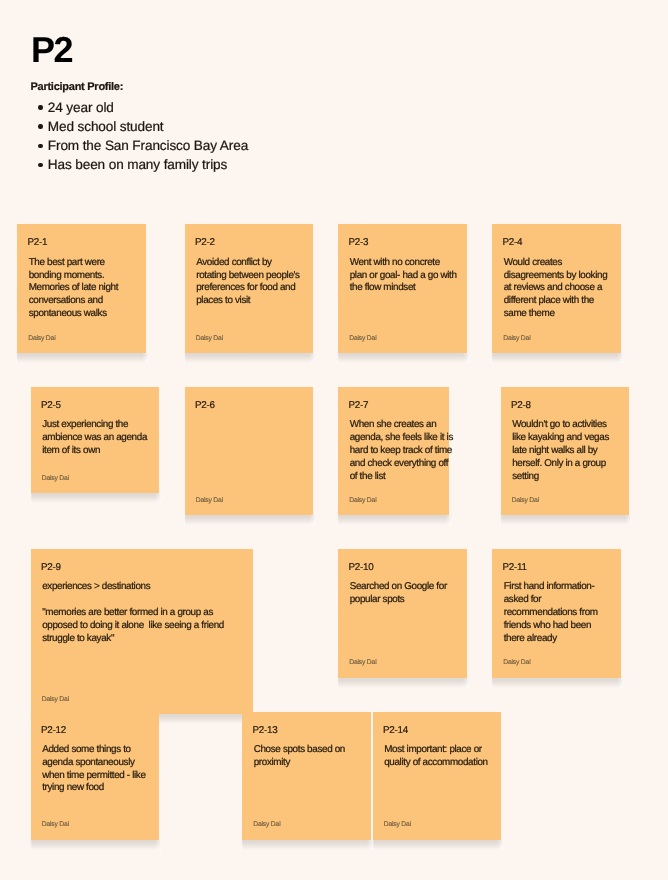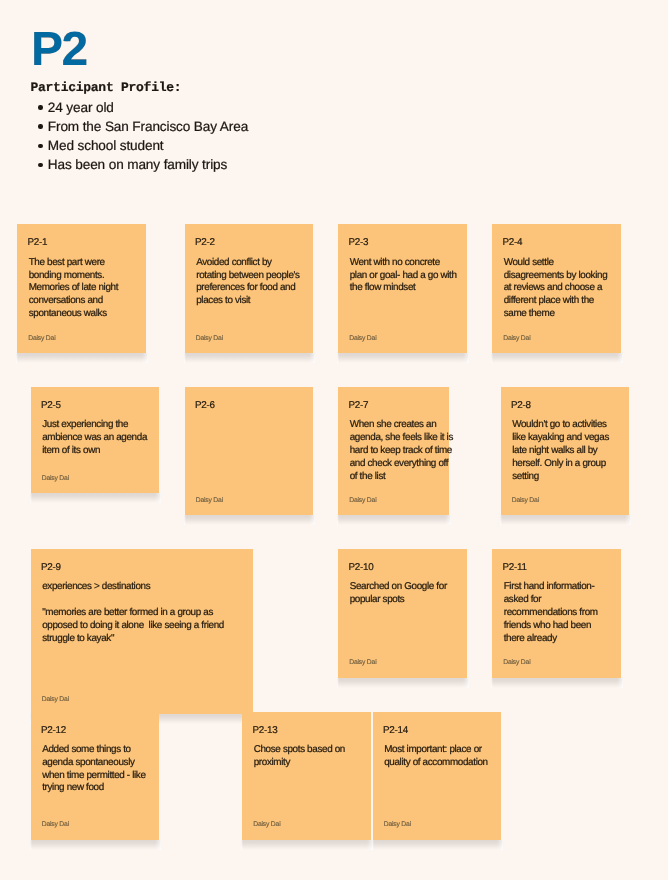--- a/index.html
+++ b/index.html
@@ -21,40 +21,39 @@
     position: relative;
     width: 668px;
     height: 880px;
     overflow: hidden;
     background: var(--bg);
   }
   .page-title {
     position: absolute;
     left: 31px;
     top: 31.7px;
-    font-size: 48px;
+    font-size: 36px;
     font-weight: bold;
-    color: #0369a1;
+    color: #000000;
     -webkit-text-stroke: 0.1px #2a1f13;
     letter-spacing: -1.5px;
     line-height: 36px;
     white-space: pre;
   }
   .profile-head {
     position: absolute;
     left: 30.5px;
     top: 77.7px;
-    font-size: 13px;
+    font-size: 11px;
     font-weight: bold;
     letter-spacing: -0.26px;
     color: #1d1712;
     -webkit-text-stroke: 0.22px #1d1712;
     line-height: 19px;
     white-space: pre;
-    font-family: Liberation Mono, monospace;
   }
   .profile-list {
     position: absolute;
     left: 30.5px;
     top: 97.6px;
     margin: 0;
     padding: 0;
     list-style: none;
     font-size: 13.6px;
     letter-spacing: -0.12px;
@@ -144,22 +143,22 @@
 <body>
 
 <div class="board">
 
   <div class="page-title">P2</div>
 
   <div class="profile-head">Participant Profile:</div>
 
   <ul class="profile-list">
       <li class="profile-item">24 year old</li>
+      <li class="profile-item">Med school student</li>
       <li class="profile-item">From the San Francisco Bay Area</li>
-      <li class="profile-item">Med school student</li>
       <li class="profile-item">Has been on many family trips</li>
     </ul>
 
   <div id="notes-layer" class="notes-layer">
       <div class="note" style="left: 17px; top: 224.4px; width: 128.5px; height: 128.8px;">
     <div class="note-id">P2-1</div>
     <div class="note-body">The best part were bonding moments. Memories of late night conversations and spontaneous walks</div>
     <div class="note-author">Daisy Dai</div>
   </div>
       <div class="note" style="left: 184.5px; top: 224.4px; width: 128.5px; height: 128.8px;">
@@ -167,21 +166,21 @@
     <div class="note-body">Avoided conflict by rotating between people's preferences for food and places to visit</div>
     <div class="note-author">Daisy Dai</div>
   </div>
       <div class="note" style="left: 338px; top: 224.4px; width: 128.5px; height: 128.8px;">
     <div class="note-id">P2-3</div>
     <div class="note-body">Went with no concrete plan or goal- had a go with the flow mindset</div>
     <div class="note-author">Daisy Dai</div>
   </div>
       <div class="note" style="left: 492px; top: 224.4px; width: 128.5px; height: 128.8px;">
     <div class="note-id">P2-4</div>
-    <div class="note-body">Would settle disagreements by looking at reviews and choose a different place with the same theme</div>
+    <div class="note-body">Would creates disagreements by looking at reviews and choose a different place with the same theme</div>
     <div class="note-author">Daisy Dai</div>
   </div>
       <div class="note" style="left: 30.5px; top: 387px; width: 128.5px; height: 106px;">
     <div class="note-id">P2-5</div>
     <div class="note-body">Just experiencing the ambience was an agenda item of its own</div>
     <div class="note-author">Daisy Dai</div>
   </div>
       <div class="note" style="left: 184.5px; top: 387px; width: 128.5px; height: 128.2px;">
     <div class="note-id">P2-6</div>
     <div class="note-author">Daisy Dai</div>

